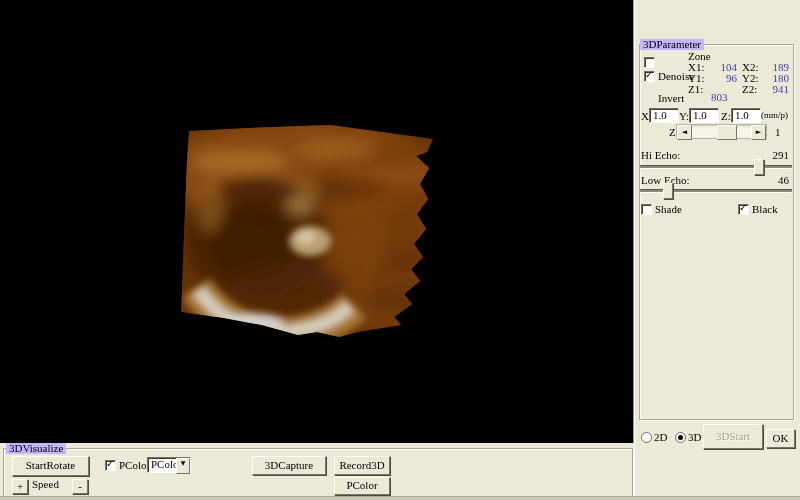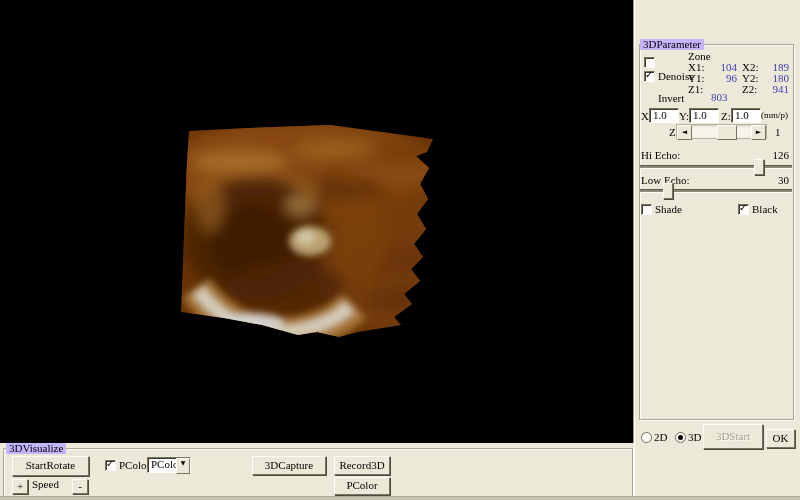--- a/index.html
+++ b/index.html
@@ -147,27 +147,27 @@
 
     <div class="lbl" style="left:6px;top:127px;margin-left:28px;">ZRate</div>
     <div class="scrollbar" style="left:41px;top:124px;width:89px;height:13px;">
       <div class="sb-btn" style="left:0;">◄</div>
       <div class="sb-thumb" style="left:40px;"></div>
       <div class="sb-btn" style="right:0;">►</div>
     </div>
     <div class="lbl" style="left:140px;top:127px;">1</div>
 
     <div class="lbl" style="left:6px;top:150px;">Hi Echo:</div>
-    <div class="lbl" style="left:118px;top:150px;width:36px;text-align:right;">126</div>
+    <div class="lbl" style="left:118px;top:150px;width:36px;text-align:right;">291</div>
     <div class="track" style="left:5px;top:165px;width:152px;">
       <div class="thumb" style="left:calc(77.6% - 4px);"></div>
     </div>
 
     <div class="lbl" style="left:6px;top:175px;">Low Echo:</div>
-    <div class="lbl" style="left:118px;top:175px;width:36px;text-align:right;">30</div>
+    <div class="lbl" style="left:118px;top:175px;width:36px;text-align:right;">46</div>
     <div class="track" style="left:5px;top:189px;width:152px;">
       <div class="thumb" style="left:calc(18% - 4px);"></div>
     </div>
 
     <div class="checkbox" style="left:6px;top:204px;"></div>
     <div class="lbl" style="left:20px;top:204px;">Shade</div>
     <div class="checkbox" style="left:103px;top:204px;">
         <span class="mark">✓</span>
       </div>
     <div class="lbl" style="left:117px;top:204px;">Black</div>

